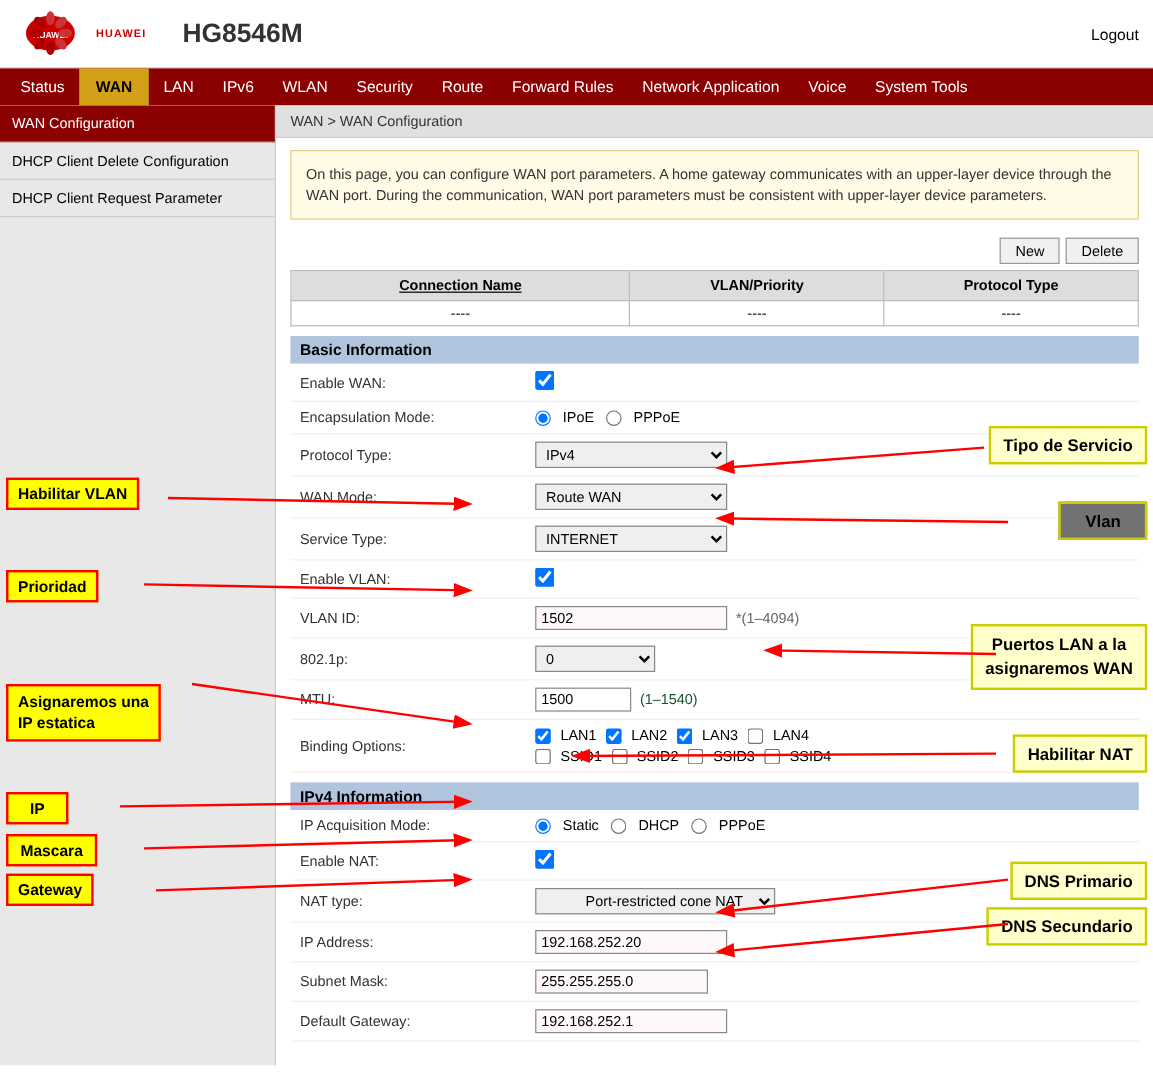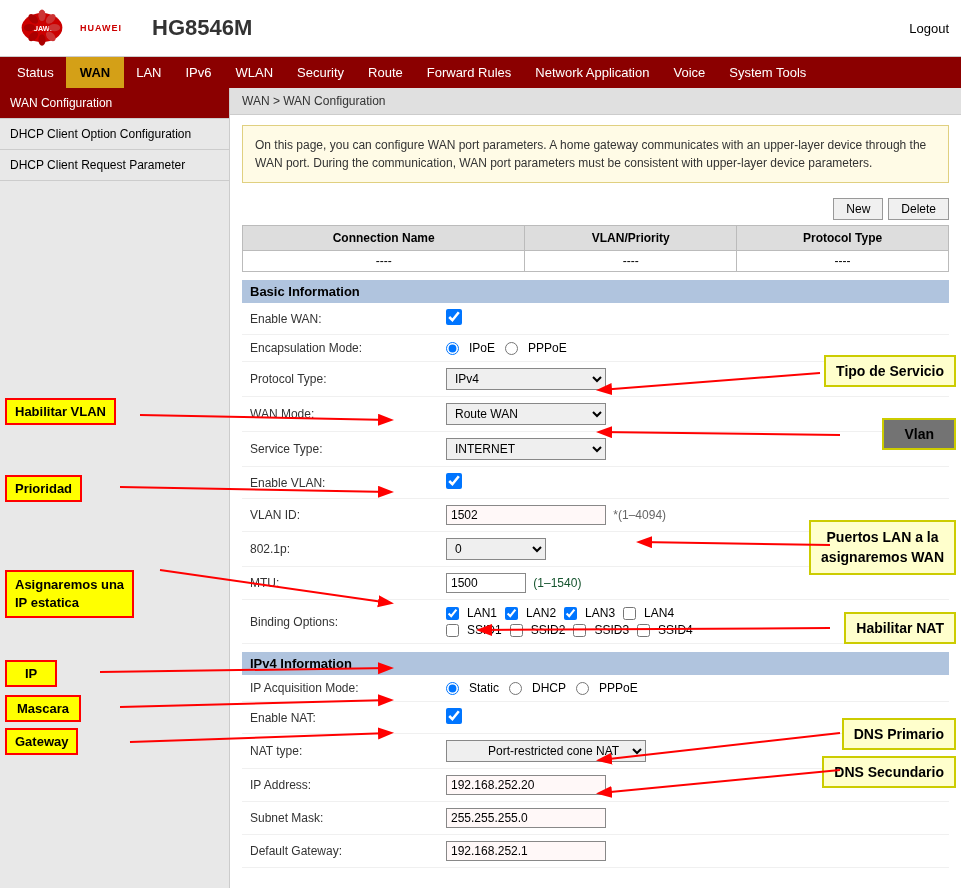--- a/index.html
+++ b/index.html
@@ -28,21 +28,21 @@
     .breadcrumb { background: #e0e0e0; padding: 6px 12px; font-size: 12px; color: #333; border-bottom: 1px solid #ccc; }
     .info-box { background: #fffbe6; border: 1px solid #e0d080; margin: 10px 12px; padding: 10px 12px; font-size: 12px; color: #333; line-height: 1.5; }
 
     .table-actions { display: flex; justify-content: flex-end; gap: 5px; padding: 5px 12px; }
     .btn { padding: 3px 12px; font-size: 12px; cursor: pointer; border: 1px solid #999; background: #f0f0f0; }
 
     
     .config-table { margin: 0 12px; border-collapse: collapse; width: calc(100% - 24px); }
     .config-table th { background: #ddd; border: 1px solid #bbb; padding: 5px 8px; font-size: 12px; text-align: center; }
     .config-table td { border: 1px solid #bbb; padding: 3px 8px; font-size: 12px; }
-    .col-conn { width: 40%; text-align: center; }
+    .col-conn { width: 40%; text-align: center; text-decoration: underline; }
     .col-vlan { width: 30%; text-align: center; }
     .col-proto { width: 30%; text-align: center; }
 
     
     .form-section { margin: 8px 12px; }
     .section-header { background: #b0c4de; padding: 4px 8px; font-weight: bold; font-size: 13px; margin-top: 8px; }
     .form-row { display: flex; align-items: center; padding: 4px 0; border-bottom: 1px solid #f0f0f0; }
     .form-label { width: 200px; padding: 2px 8px; font-size: 12px; color: #333; flex-shrink: 0; }
     .form-control { flex: 1; padding: 2px 4px; }
     input[type="text"], select { border: 1px solid #888; padding: 2px 4px; font-size: 12px; }
@@ -100,21 +100,21 @@
     <div class="nav-item">Forward Rules</div>
     <div class="nav-item">Network Application</div>
     <div class="nav-item">Voice</div>
     <div class="nav-item">System Tools</div>
   </div>
 
   <div class="main-layout">
 
     <div class="sidebar">
       <div class="sidebar-item active">WAN Configuration</div>
-      <div class="sidebar-item">DHCP Client Option Configuration</div>
+      <div class="sidebar-item">DHCP Client Delete Configuration</div>
       <div class="sidebar-item">DHCP Client Request Parameter</div>
     </div>
 
     <div class="content">
       <div class="breadcrumb">WAN &gt; WAN Configuration</div>
 
       <div class="info-box">On this page, you can configure WAN port parameters. A home gateway communicates with an upper-layer device through the WAN port. During the communication, WAN port parameters must be consistent with upper-layer device parameters.</div>
 
       <div class="table-actions">
         <button class="btn">New</button>
@@ -288,21 +288,21 @@
         <div class="form-row">
           <span class="form-label">IP Address:</span>
           <div class="form-control">
             <input type="text" class="field-input highlight-input" value="192.168.252.20" style="width: 160px;">
           </div>
         </div>
 
         <div class="form-row">
           <span class="form-label">Subnet Mask:</span>
           <div class="form-control">
-            <input type="text" class="field-input highlight-input" value="255.255.255.0" style="width: 160px;">
+            <input type="text" class="field-input highlight-input" value="255.255.255.0" style="width: 144px;">
           </div>
         </div>
 
         <div class="form-row">
           <span class="form-label">Default Gateway:</span>
           <div class="form-control">
             <input type="text" class="field-input highlight-input" value="192.168.252.1" style="width: 160px;">
           </div>
         </div>
 

